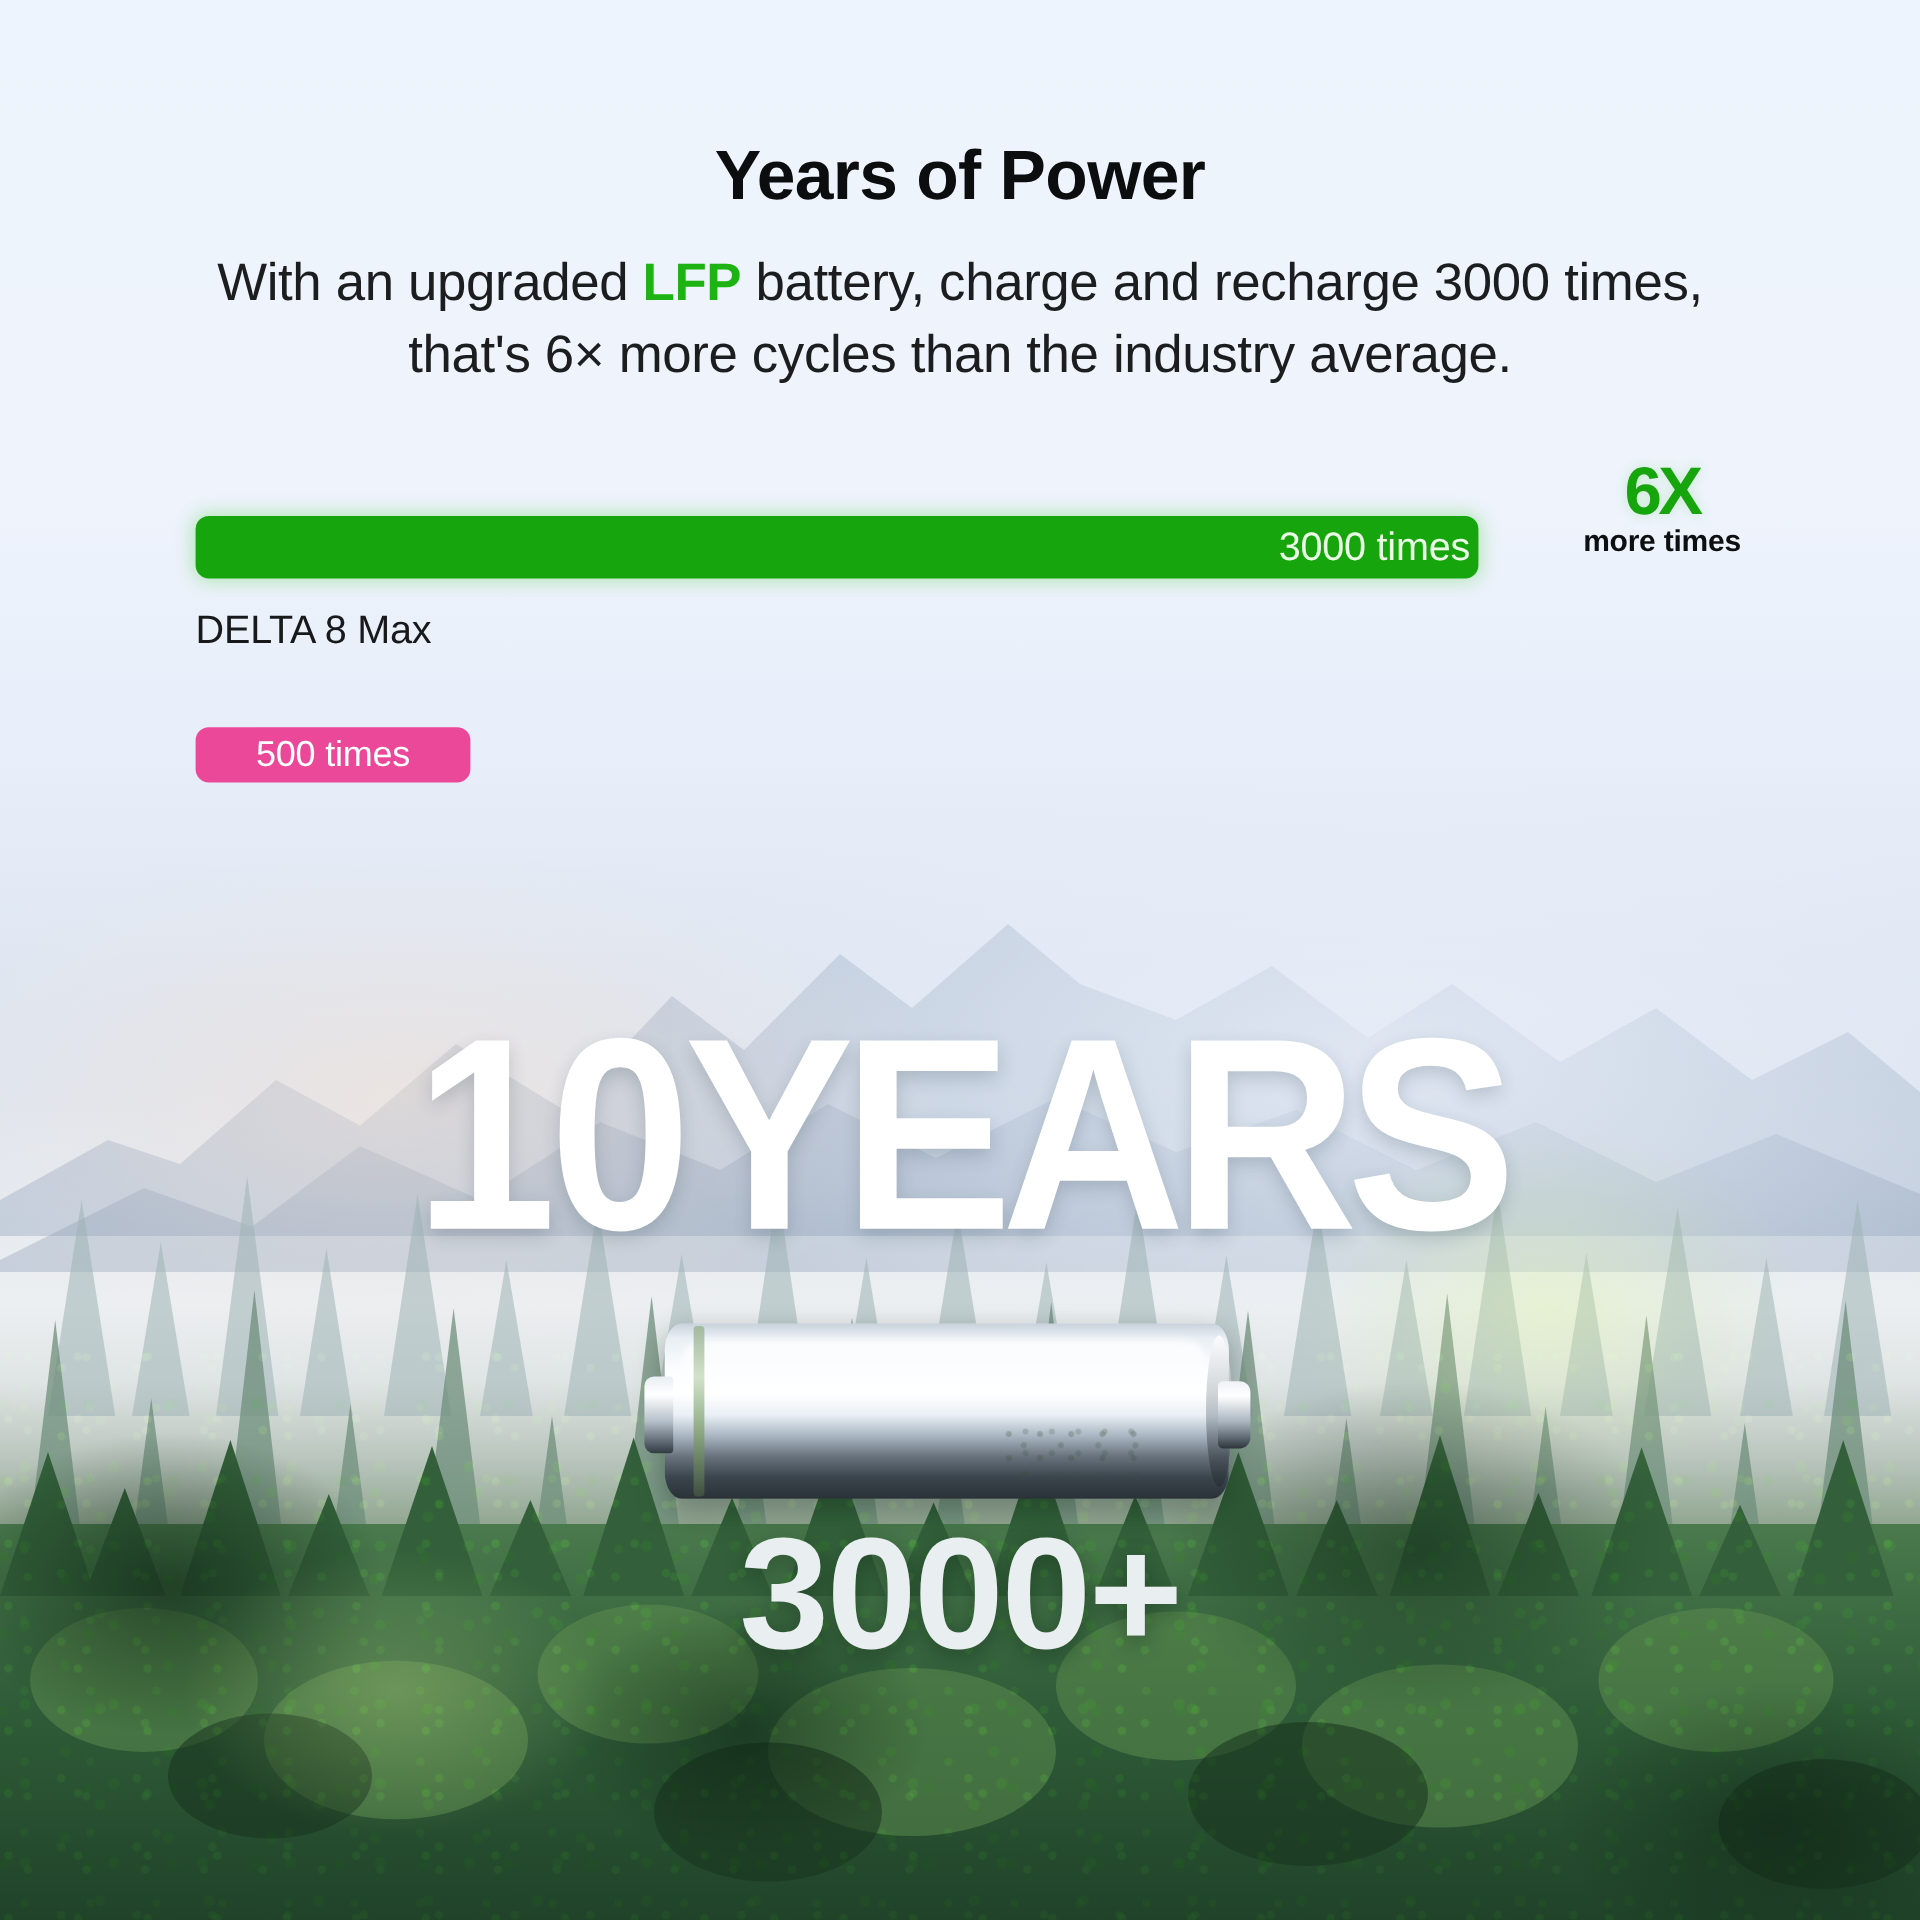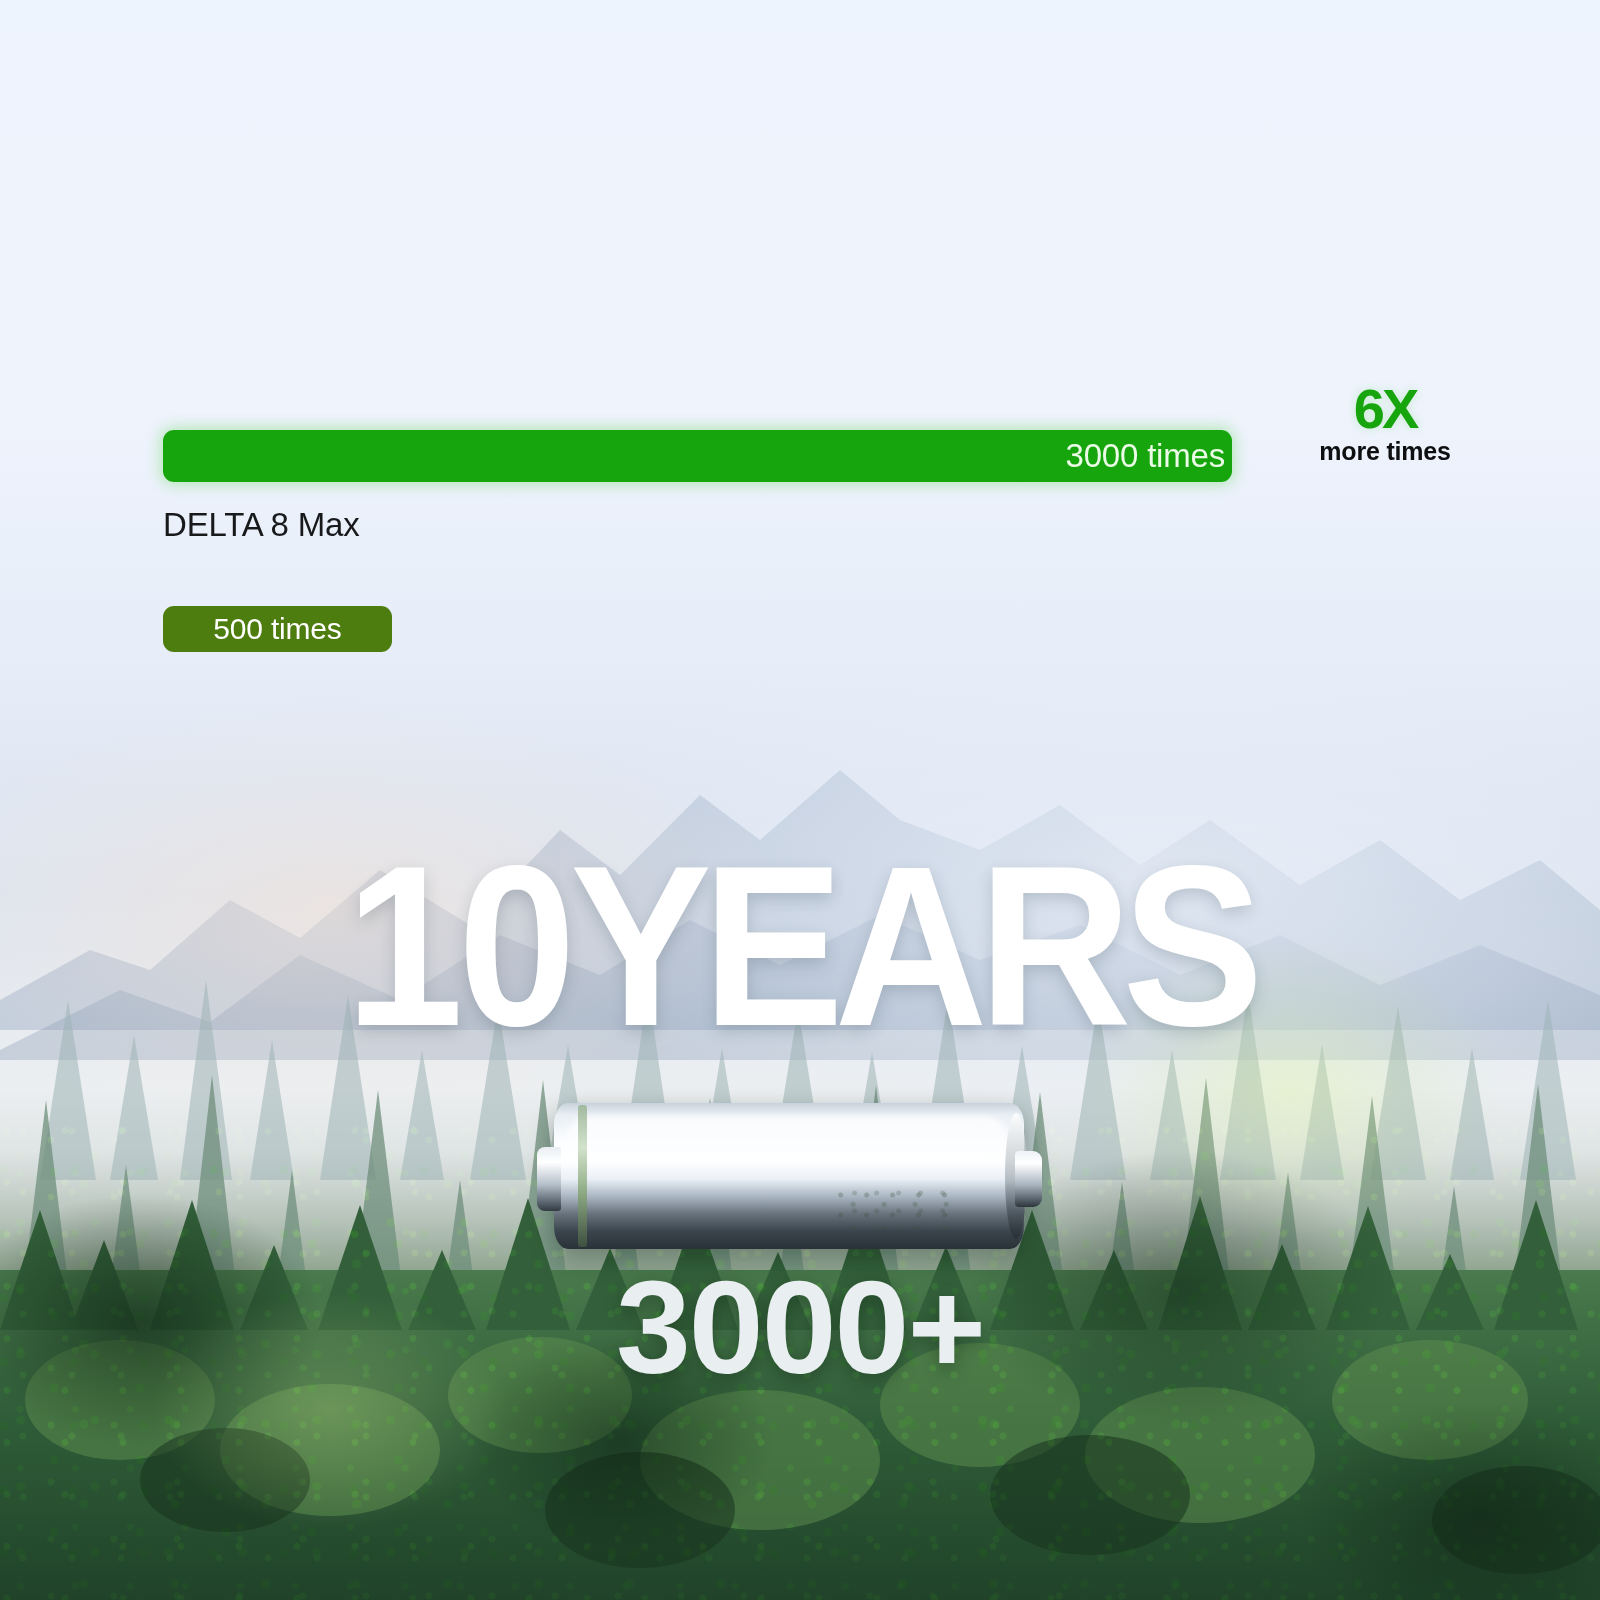--- a/index.html
+++ b/index.html
@@ -45,21 +45,21 @@
     letter-spacing:-0.2px; white-space:nowrap;
   }
 
   .bar-label {
     font-size:33px; color:#17191b; margin-top:24px; letter-spacing:-0.2px;
   }
 
   .bar-black {
     position:relative;
     width:229px; height:46px;
-    background:#4d7c0f;
+    background:#ec4899;
     border-radius:11px;
     display:flex; align-items:center; justify-content:center;
     margin-top:62px;
   }
   .bar-black .bar-value {
     color:#ffffff; font-size:30px; letter-spacing:-0.2px; white-space:nowrap;
   }
 
   
   .multiplier {
@@ -357,20 +357,24 @@
           <ellipse cx="1520" cy="370" rx="88" ry="54"></ellipse>
       </g>
     </svg>
 
     <div class="canopy-tex"></div>
     <div class="forest-shade"></div>
     <div class="sun-glow"></div>
     <div class="sun-glow2"></div>
   </div>
 
+  <div class="top-block">
+    <h1 class="title">Years of Power</h1>
+    <p class="subtitle"><span>With an upgraded </span><b>LFP</b><span> battery, charge and recharge 3000 times, that's 6× more cycles than the industry average.</span></p>
+  </div>
 
   <div class="chart">
 
     <div class="bar-row">
       <div class="bar-green">
         <span class="bar-value">3000 times</span>
       </div>
       <div class="bar-label">DELTA 8 Max</div>
     </div>
 

